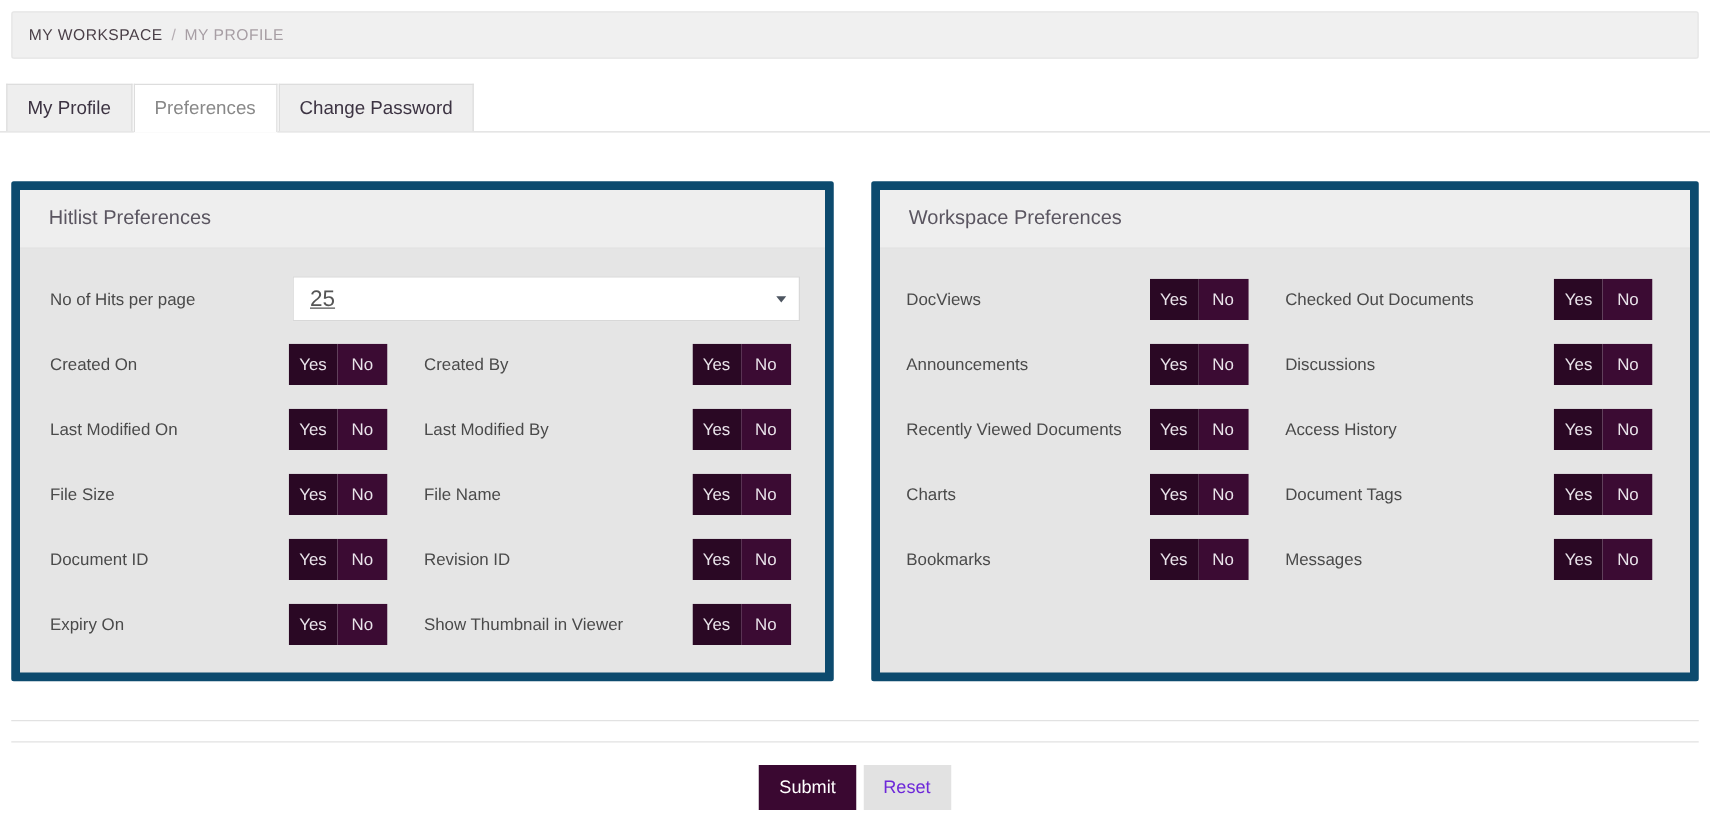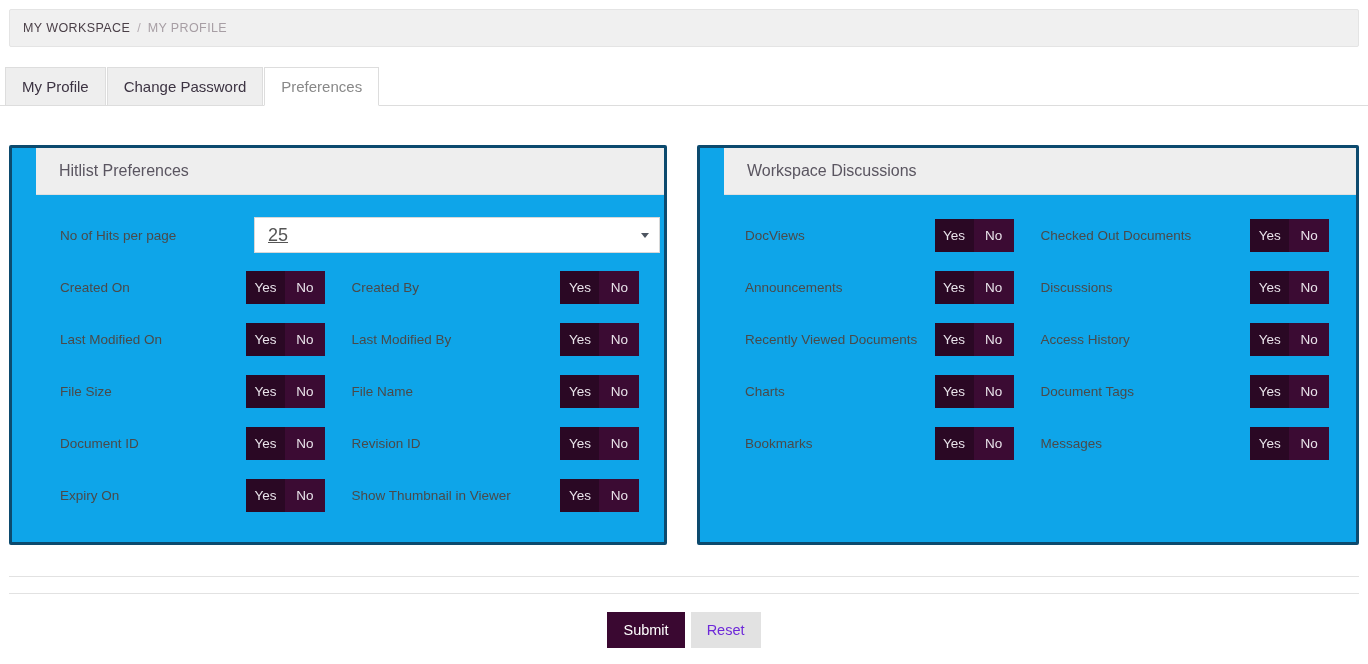--- a/index.html
+++ b/index.html
@@ -75,24 +75,23 @@
     background: #ffffff;
     color: #888888;
     border-bottom: 1px solid #ffffff;
     margin-bottom: -1px;
     z-index: 2;
   }
 
   
   .panel {
     position: absolute;
-    background: #0ea5e9;
-    border: 3px solid #0c4a6e;
+    background: #e5e5e5;
+    border: 7px solid #0c4a6e;
     border-radius: 2px;
-    padding-left: 24px;
   }
   .panel-left  { left: 9px;  top: 145px; width: 658px; height: 400px; }
   .panel-right { left: 697px; top: 145px; width: 662px; height: 400px; }
   .panel-header {
     height: 47px;
     background: #eeeeee;
     border-bottom: 1px solid #e0e0e0;
     display: flex;
     align-items: center;
     padding-left: 23px;
@@ -224,22 +223,22 @@
 <body>
 
 <div class="breadcrumb-bar">
   <a class="crumb active" href="#">MY WORKSPACE</a>
   <span class="crumb-sep">/</span>
   <span class="crumb current">MY PROFILE</span>
 </div>
 
 <div class="tabs">
   <div class="tab">My Profile</div>
+  <div class="tab active">Preferences</div>
   <div class="tab">Change Password</div>
-  <div class="tab active">Preferences</div>
 </div>
 
 <div class="panel panel-left">
   <div class="panel-header">Hitlist Preferences</div>
   <div class="panel-body">
 
     <div class="form-row row-first">
       <div class="label lp-lbl1">No of Hits per page</div>
       <div class="select-wrap">
         <div class="select-box">25</div>
@@ -329,21 +328,21 @@
           <span class="yes">Yes</span>
           <span class="no">No</span>
         </div>
       </div>
     </div>
 
   </div>
 </div>
 
 <div class="panel panel-right">
-  <div class="panel-header">Workspace Discussions</div>
+  <div class="panel-header">Workspace Preferences</div>
   <div class="panel-body">
 
     <div class="form-row row-first">
       <div class="label rp-lbl1">DocViews</div>
       <div class="rp-ctl1">
         <div class="toggle">
           <span class="yes">Yes</span>
           <span class="no">No</span>
         </div>
       </div>

